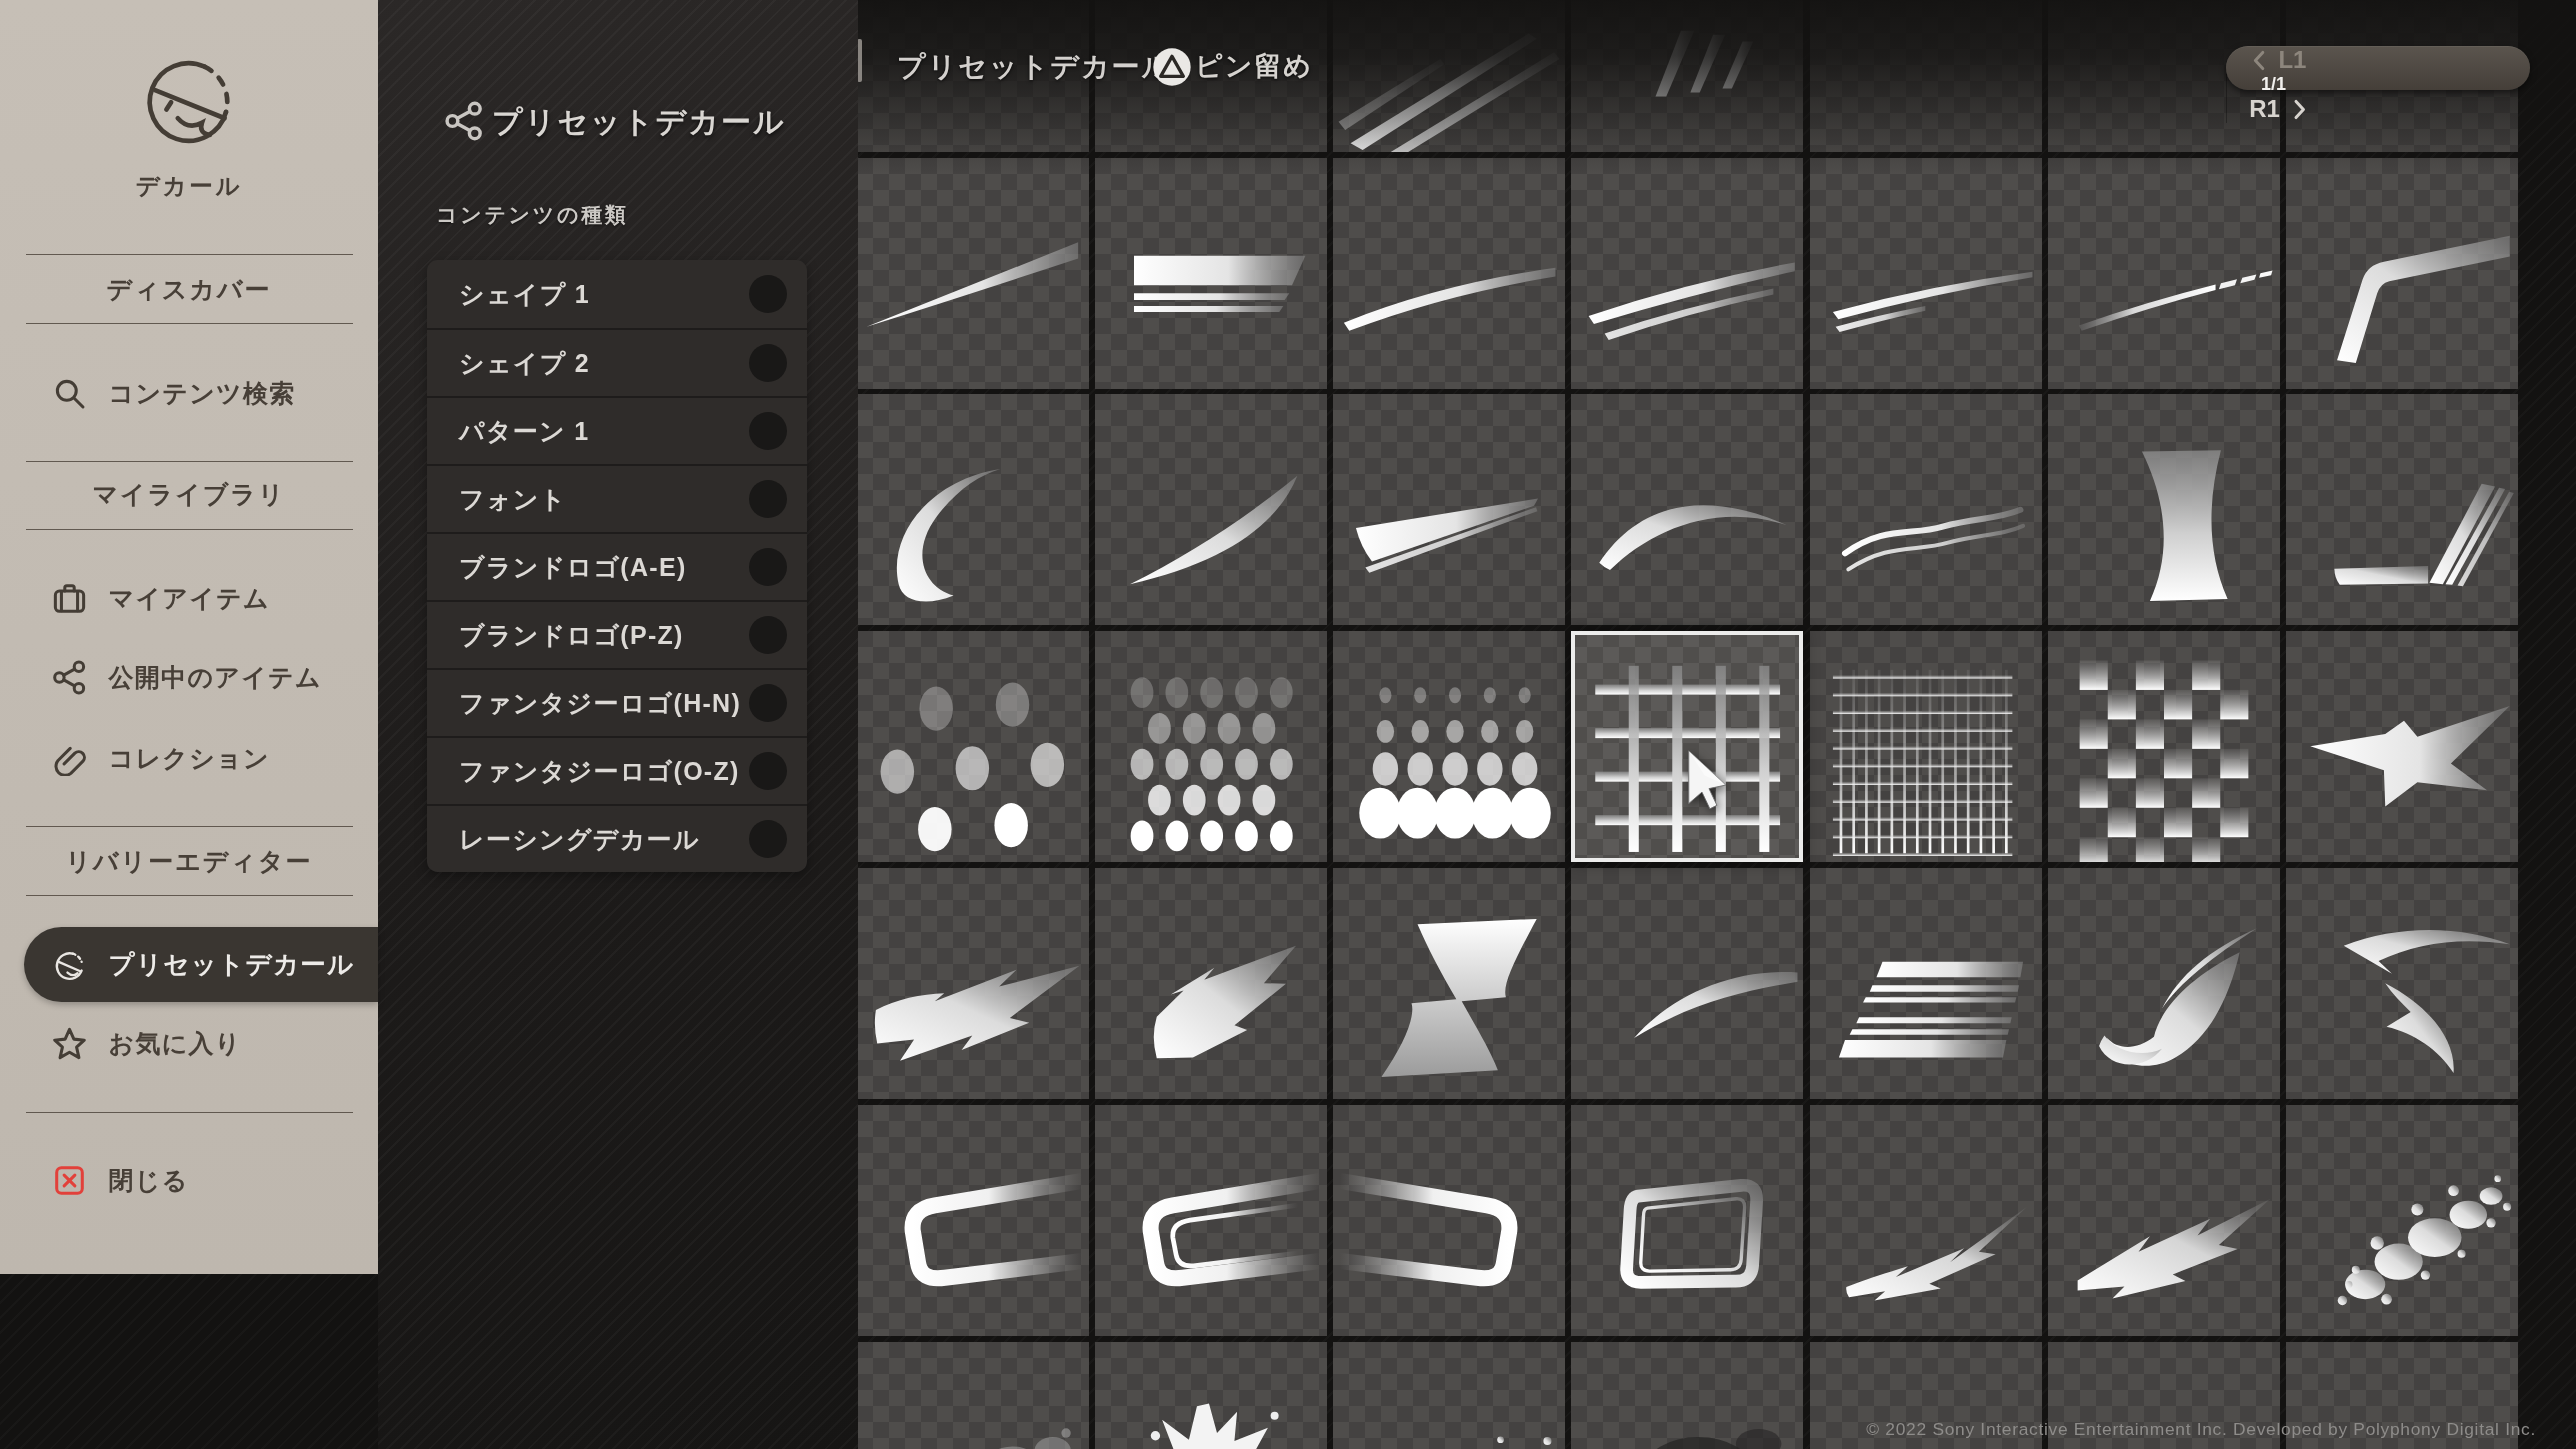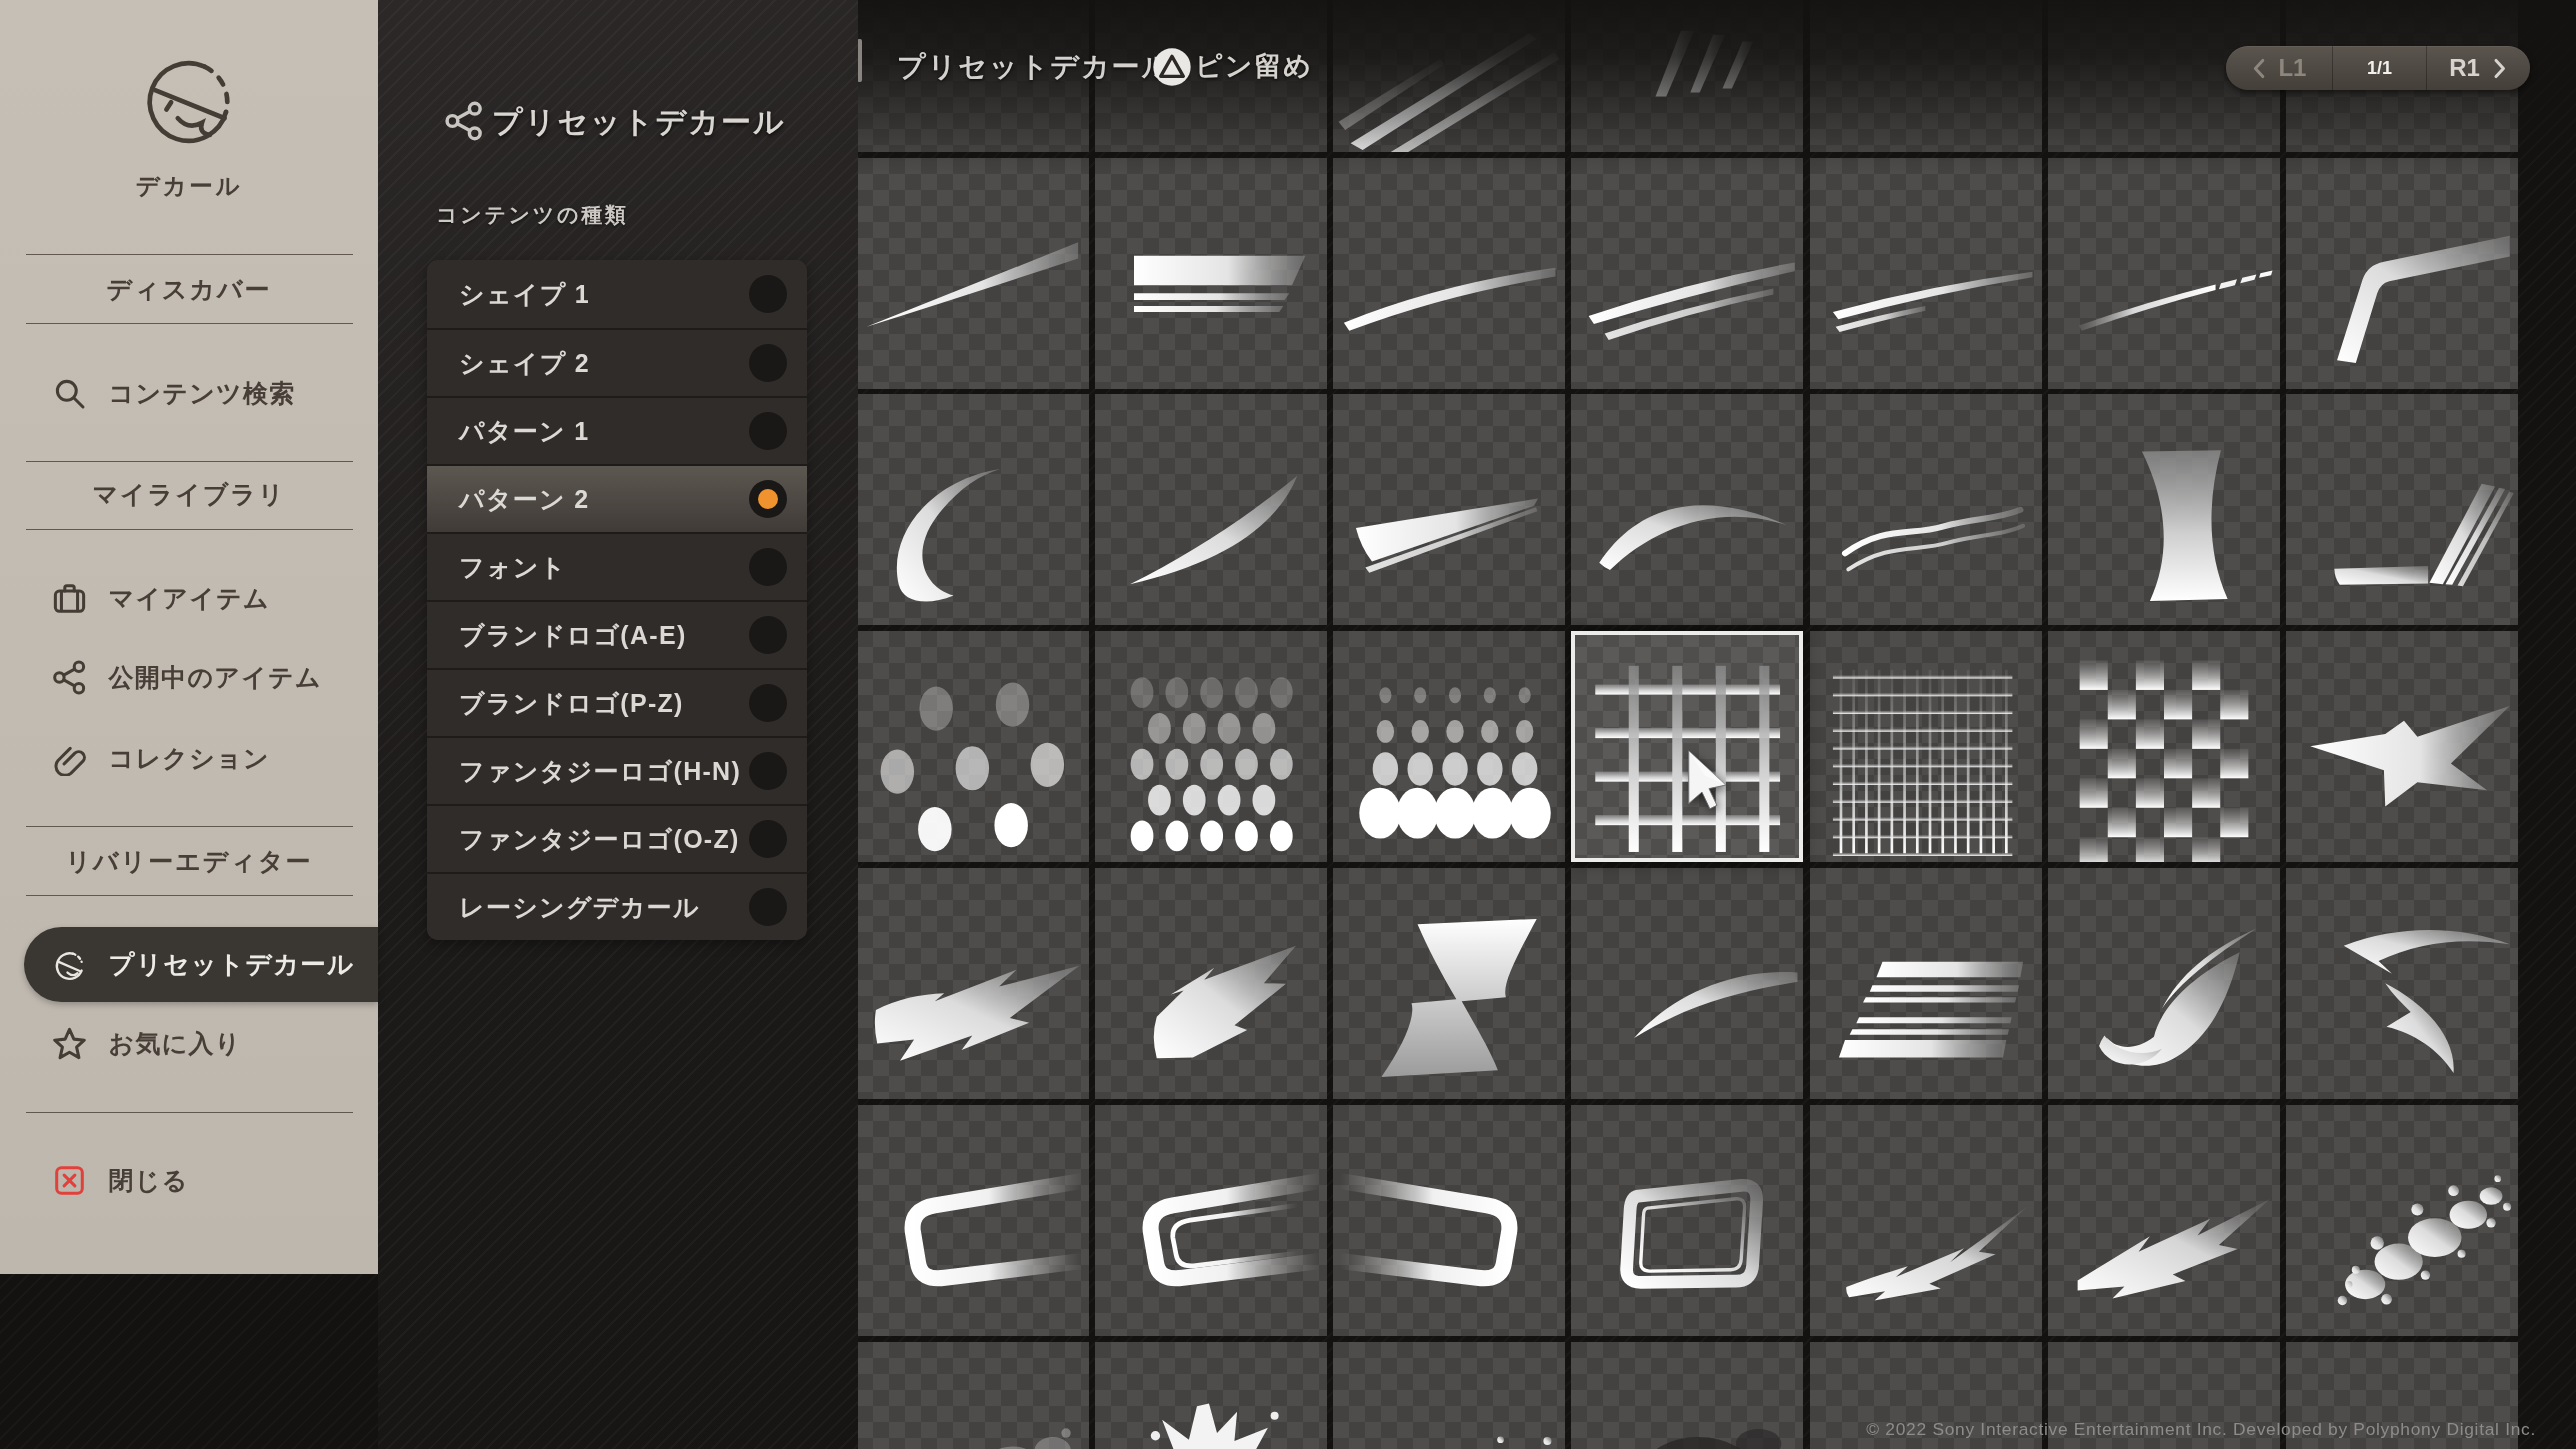--- a/index.html
+++ b/index.html
@@ -58,21 +58,21 @@
     background:linear-gradient(180deg,rgba(19,18,17,.97) 0%,rgba(19,18,17,.82) 32%,rgba(19,18,17,0) 100%);}
   .main-title{position:absolute;left:40px;top:48px;font-size:28px;font-weight:700;color:#d3d0cd;
     letter-spacing:2px;z-index:6;text-shadow:0 1.3px 3.4px rgba(0,0,0,.8);}
   .pin-btn{position:absolute;left:295px;top:47px;width:40px;height:40px;z-index:6;cursor:pointer;}
   .pin-label{position:absolute;left:338px;top:48px;font-size:27px;font-weight:700;color:#d6d3cf;
     letter-spacing:2px;z-index:6;text-shadow:0 1.3px 3.4px rgba(0,0,0,.8);}
   .scroll-nub{position:absolute;left:0;top:39px;width:4.7px;height:43px;background:#9b9792;
     opacity:.85;border-radius:2px;z-index:6;}
   .pager{position:absolute;left:1369px;top:46px;width:304px;height:44px;border-radius:22px;
     background:linear-gradient(180deg,#5b554e,#453f39);z-index:6;display:flex;
-    box-shadow:0 2.7px 6.7px rgba(0,0,0,.5), inset 0 0.7px 0 rgba(255,255,255,.08);}
+    box-shadow:0 2.7px 6.7px rgba(0,0,0,.5), inset 0 0.7px 0 rgba(255,255,255,.08);flex-direction:column;}
   .pager .seg{display:flex;align-items:center;justify-content:center;gap:12px;height:100%;
     box-sizing:border-box;font-weight:700;}
   .pager .seg+.seg{border-left:1.3px solid rgba(0,0,0,.3);}
   .seg-prev{width:106px;color:#8d867d;font-size:24px;cursor:pointer;}
   .seg-page{width:94px;color:#f2f0ed;font-size:18px;}
   .seg-next{width:103px;color:#d7d3ce;font-size:24px;cursor:pointer;}
   .cursor{position:absolute;left:830px;top:749px;width:44px;height:62px;z-index:9;
     filter:drop-shadow(2.7px 3.4px 4.7px rgba(0,0,0,.55));}
   .copyright{position:absolute;right:40px;bottom:9.4px;font-size:17.4px;color:#8e8c8a;
     letter-spacing:0.7px;z-index:12;}
@@ -218,24 +218,20 @@
         <div class="cat-item">
           <span>シェイプ 1</span>
           <span class="dot"></span>
         </div>
         <div class="cat-item">
           <span>シェイプ 2</span>
           <span class="dot"></span>
         </div>
         <div class="cat-item">
           <span>パターン 1</span>
-          <span class="dot"></span>
-        </div>
-        <div class="cat-item selected">
-          <span>パターン 2</span>
           <span class="dot"></span>
         </div>
         <div class="cat-item">
           <span>フォント</span>
           <span class="dot"></span>
         </div>
         <div class="cat-item">
           <span>ブランドロゴ(A-E)</span>
           <span class="dot"></span>
         </div>

